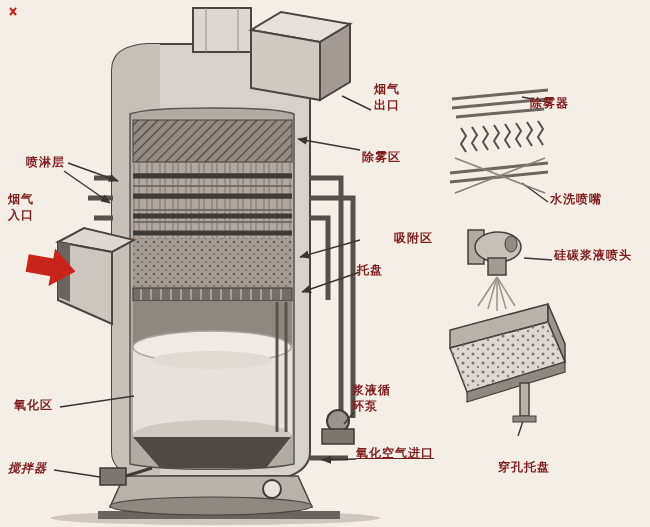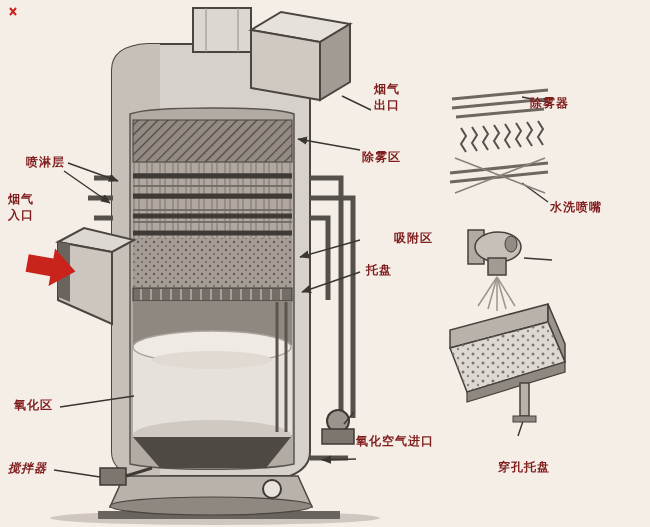--- a/index.html
+++ b/index.html
@@ -236,19 +236,21 @@
     </g>
   </svg>
 
   <div class="lbl" style="left:26px;  top:155px;">喷淋层</div>
   <div class="lbl" style="left:8px;   top:192px; width:34px;">烟气入口</div>
   <div class="lbl" style="left:14px;  top:398px;">氧化区</div>
   <div class="lbl" style="left:8px;   top:461px;font-style:italic;">搅拌器</div>
   <div class="lbl" style="left:374px; top:82px;  width:34px;">烟气出口</div>
   <div class="lbl" style="left:362px; top:150px;">除雾区</div>
   <div class="lbl" style="left:362px; top:231px;margin-left:32px;">吸附区</div>
-  <div class="lbl" style="left:366px; top:263px;">托盘</div>
-  <div class="lbl" style="left:356px; top:434px;">氧化空气进口</div>
+  <div class="lbl" style="left:357px; top:263px;">托盘</div>
+  <div class="lbl" style="left:352px; top:383px; width:50px;">浆液循环泵</div>
+  <div class="lbl" style="left:356px; top:446px;text-decoration:underline;">氧化空气进口</div>
   <div class="lbl" style="left:530px; top:96px;">除雾器</div>
-  <div class="lbl" style="left:550px; top:200px;">水洗喷嘴</div>
+  <div class="lbl" style="left:550px; top:192px;">水洗喷嘴</div>
+  <div class="lbl" style="left:554px; top:248px; width:82px;">硅碳浆液喷头</div>
   <div class="lbl" style="left:498px; top:460px;">穿孔托盘</div>
 
 </div>
 
 </body></html>

